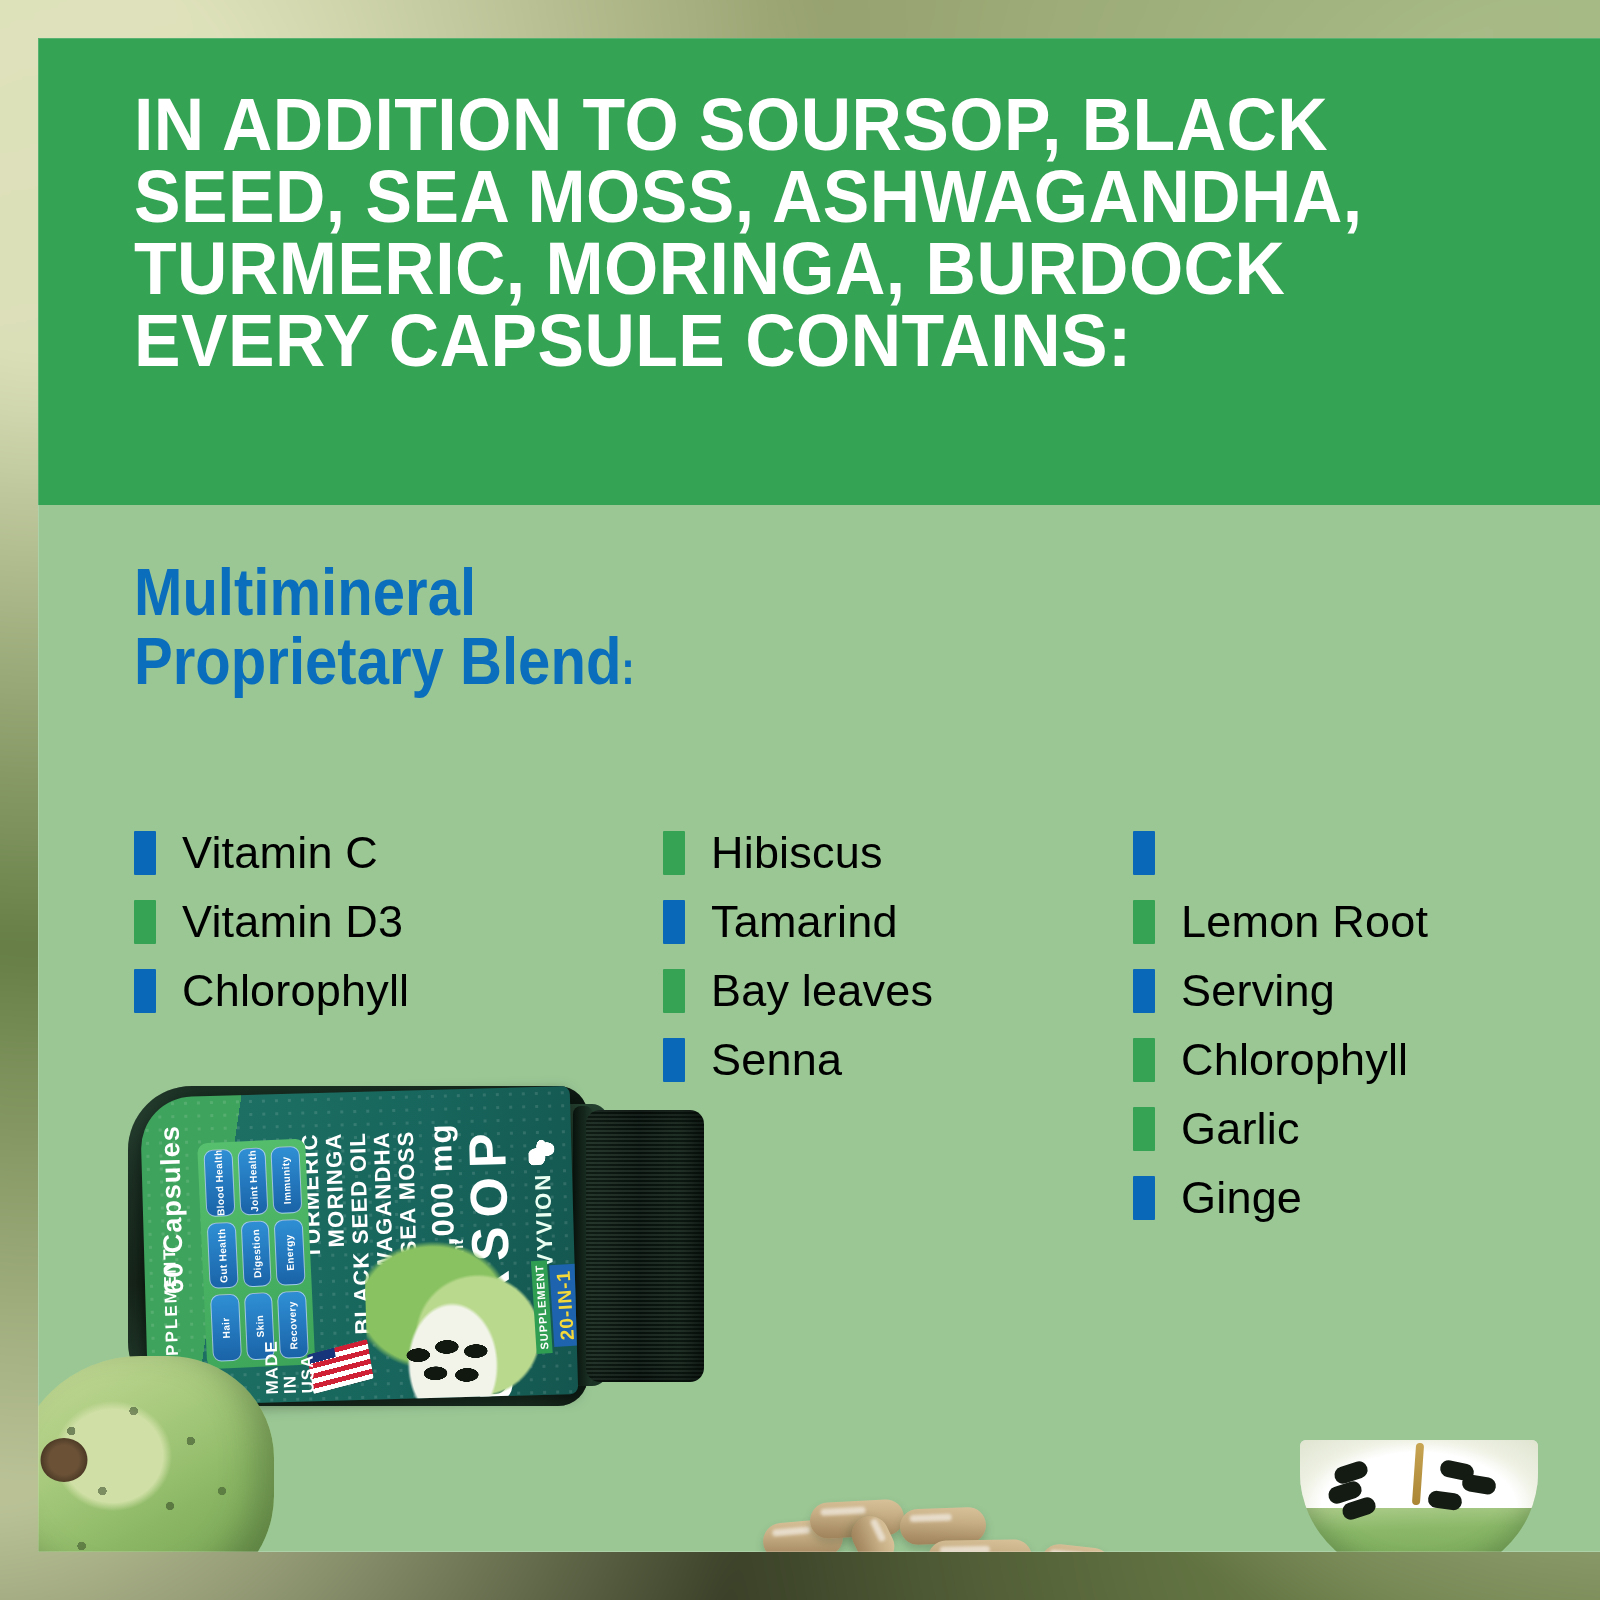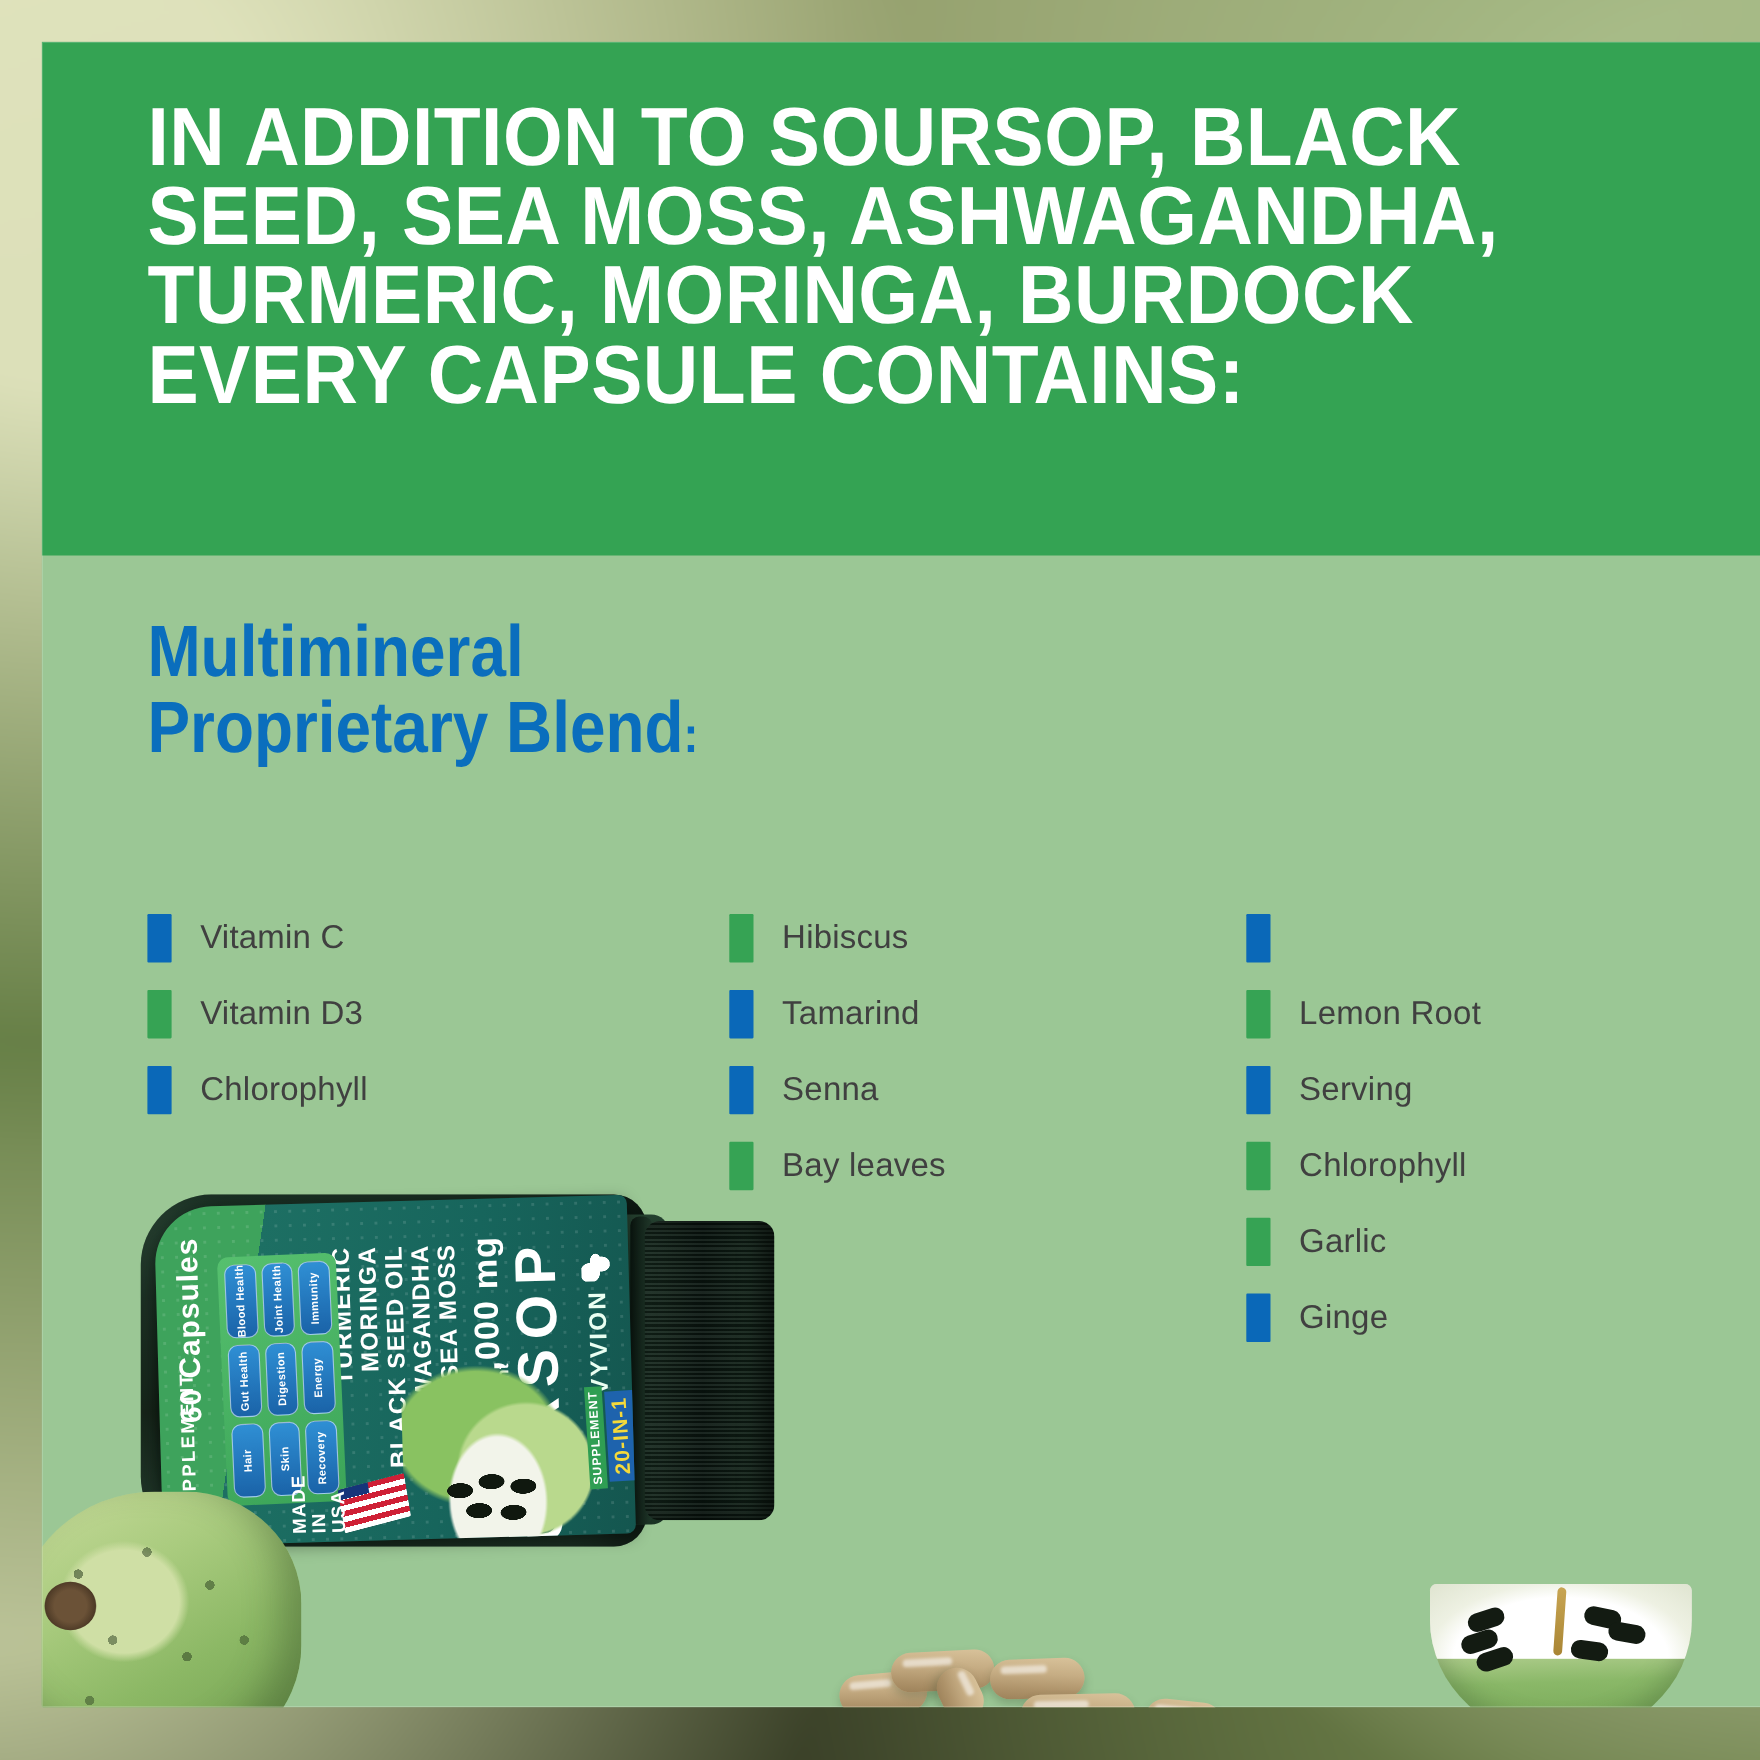--- a/index.html
+++ b/index.html
@@ -76,22 +76,22 @@
     height:69px;
   }
   .bullet{
     width:22px; height:44px; flex:0 0 22px;
     margin-right:26px;
     border-radius:1px;
   }
   .bullet.blue{ background:#0a68b8; }
   .bullet.green{ background:#36a354; }
   .ing-label{
-    color:#404040;
-    font-size:30px;
+    color:#000000;
+    font-size:45px;
     font-weight:400;
     letter-spacing:.2px;
     white-space:nowrap;
   }
 
   
   #bottle{ position:absolute; left:80px; top:1020px; width:640px; height:370px; }
   #bottle-body{
     position:absolute; left:10px; top:28px; width:460px; height:320px;
     border-radius:64px 30px 30px 64px;
@@ -334,26 +334,26 @@
   <div class="col" id="col2">
     <div class="ing">
       <span class="bullet green"></span>
       <span class="ing-label">Hibiscus</span>
     </div>
     <div class="ing">
       <span class="bullet blue"></span>
       <span class="ing-label">Tamarind</span>
     </div>
     <div class="ing">
+      <span class="bullet green"></span>
+      <span class="ing-label">Bay leaves</span>
+    </div>
+    <div class="ing">
       <span class="bullet blue"></span>
       <span class="ing-label">Senna</span>
-    </div>
-    <div class="ing">
-      <span class="bullet green"></span>
-      <span class="ing-label">Bay leaves</span>
     </div>
   </div>
 
   <div class="col" id="col3">
     <div class="ing">
       <span class="bullet blue"></span>
     </div>
     <div class="ing">
       <span class="bullet green"></span>
       <span class="ing-label">Lemon Root</span>

